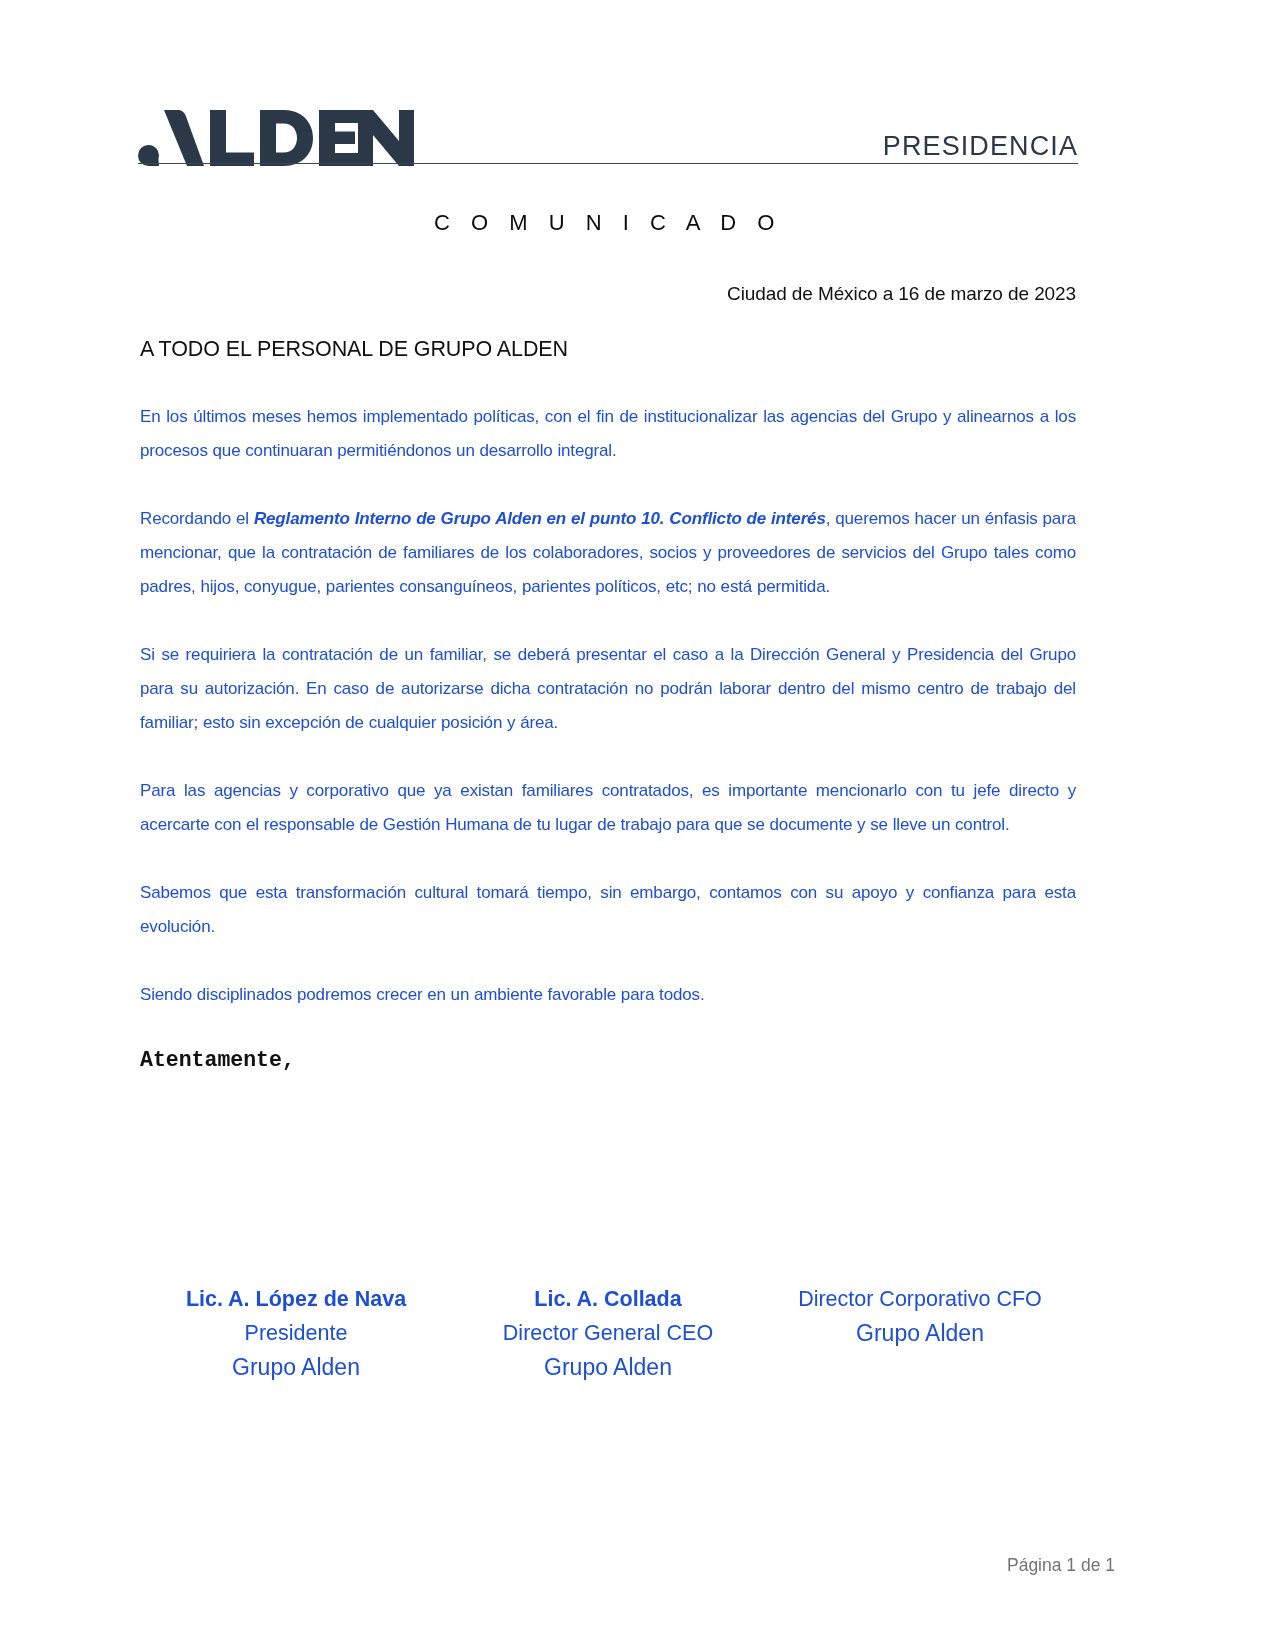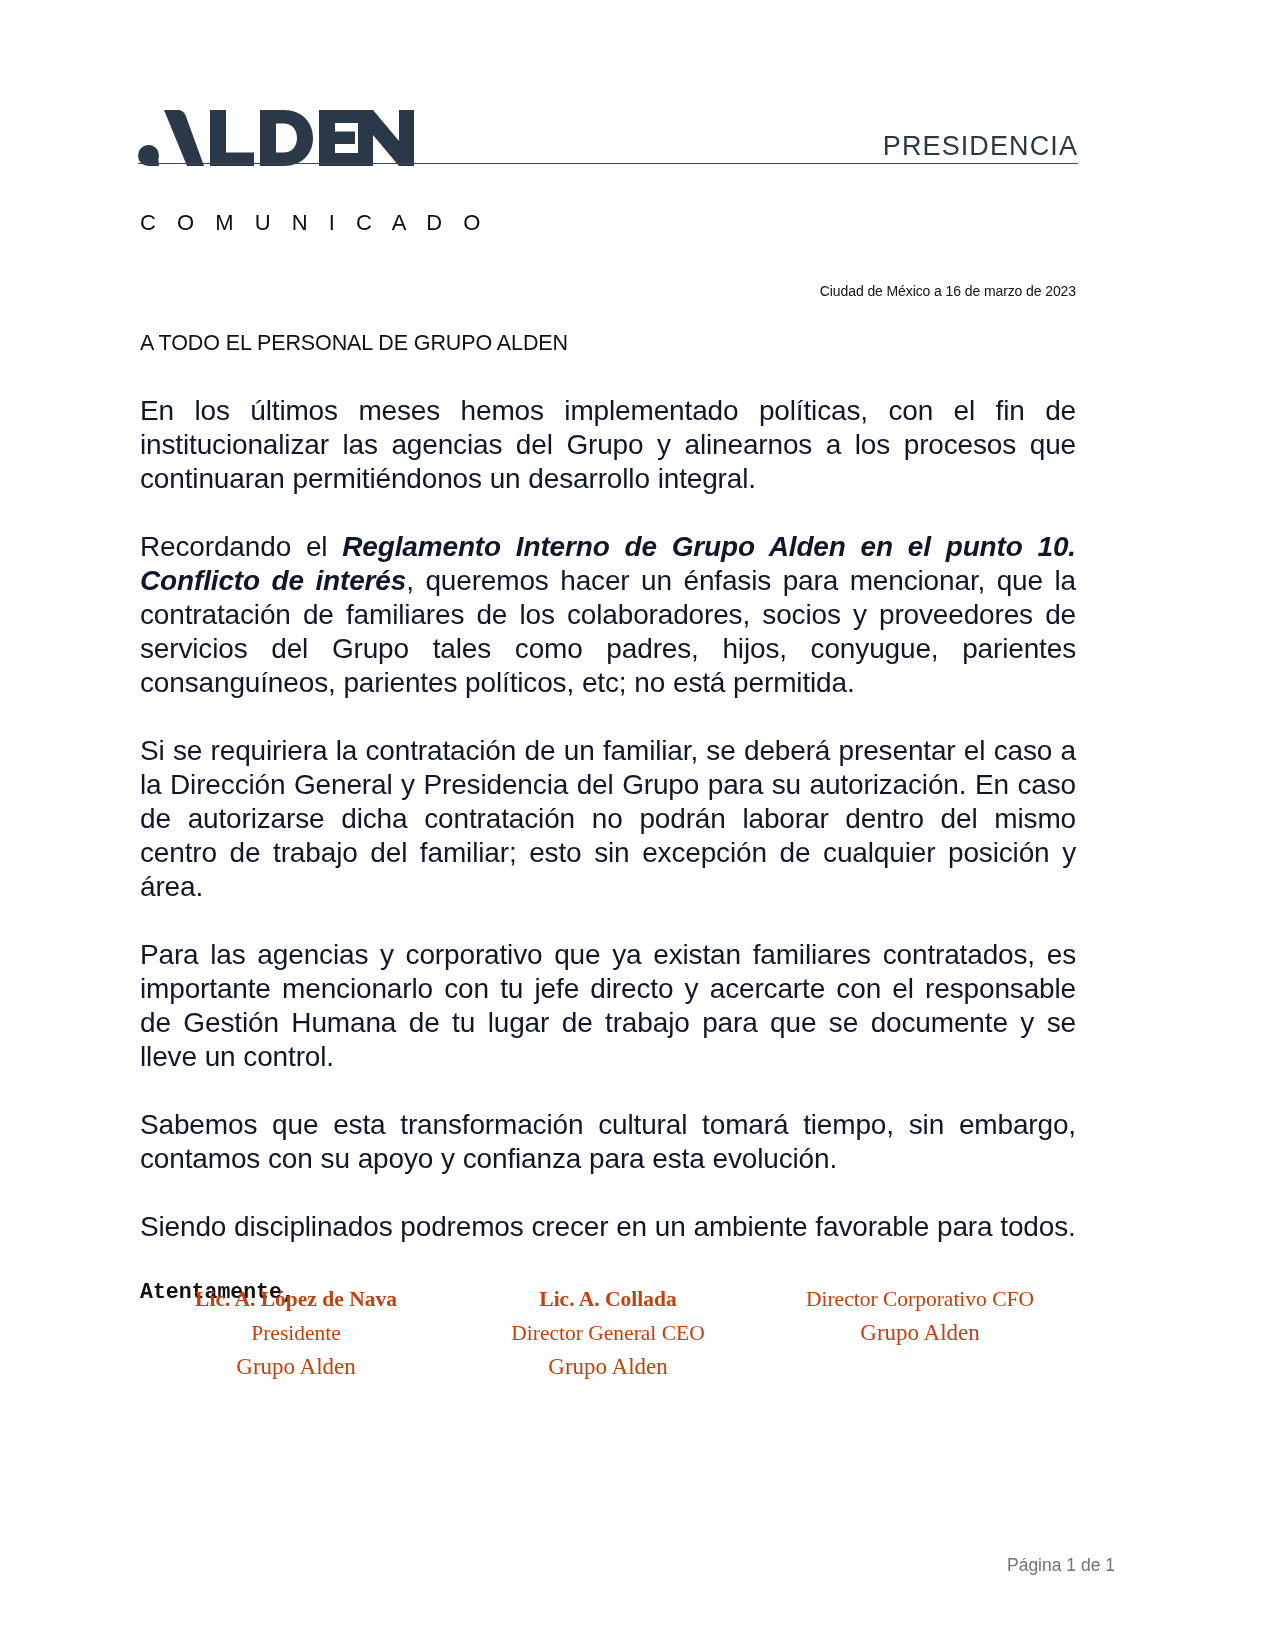--- a/index.html
+++ b/index.html
@@ -60,53 +60,54 @@
   .content {
     position: absolute;
     left: 140px;
     top: 196px;
     width: 936px;
     font-family: "DejaVu Sans", sans-serif;
     color: #111111;
   }
 
   .doc-title {
+    text-align: center;
     font-size: 22px;
     letter-spacing: 7.5px;
     color: #0d0d0d;
     margin: 0 0 0 0;
     padding-top: 14px;
     font-weight: 400;
     font-family: "Liberation Sans", sans-serif;
   }
 
   .date-line {
     text-align: right;
-    font-size: 14px;
+    font-size: 19px;
     margin-top: 47px;
     font-family: "Liberation Sans", sans-serif;
     color: #111;
     letter-spacing: -0.1px;
   }
 
   .addressee {
     font-size: 21.5px;
     margin-top: 32px;
     font-family: "Liberation Sans", sans-serif;
     color: #111;
     letter-spacing: -0.1px;
   }
 
   p.body-par {
-    font-size: 28px;
+    font-size: 17px;
     line-height: 34px;
     text-align: justify;
     margin: 34px 0 0 0;
     font-family: "Liberation Sans", sans-serif;
-    color: #0f172a;
+    color: #1d4ed8;
     letter-spacing: -0.15px;
     word-spacing: 0.2px;
   }
   p.body-par.first { margin-top: 38px; }
   p.body-par.noj { text-align: left; }
 
   .em-strong {
     font-style: italic;
     font-weight: bold;
   }
@@ -124,22 +125,22 @@
     position: absolute;
     left: 140px;
     top: 1282px;
     width: 936px;
     display: flex;
     justify-content: space-between;
   }
   .sig-col {
     width: 312px;
     text-align: center;
-    font-family: Liberation Serif, serif;
-    color: #c2410c;
+    font-family: Liberation Sans, sans-serif;
+    color: #1d4ed8;
   }
   .sig-name {
     font-size: 21.5px;
     font-weight: bold;
     line-height: 34px;
   }
   .sig-role {
     font-size: 21.5px;
     font-weight: 400;
     line-height: 34px;

